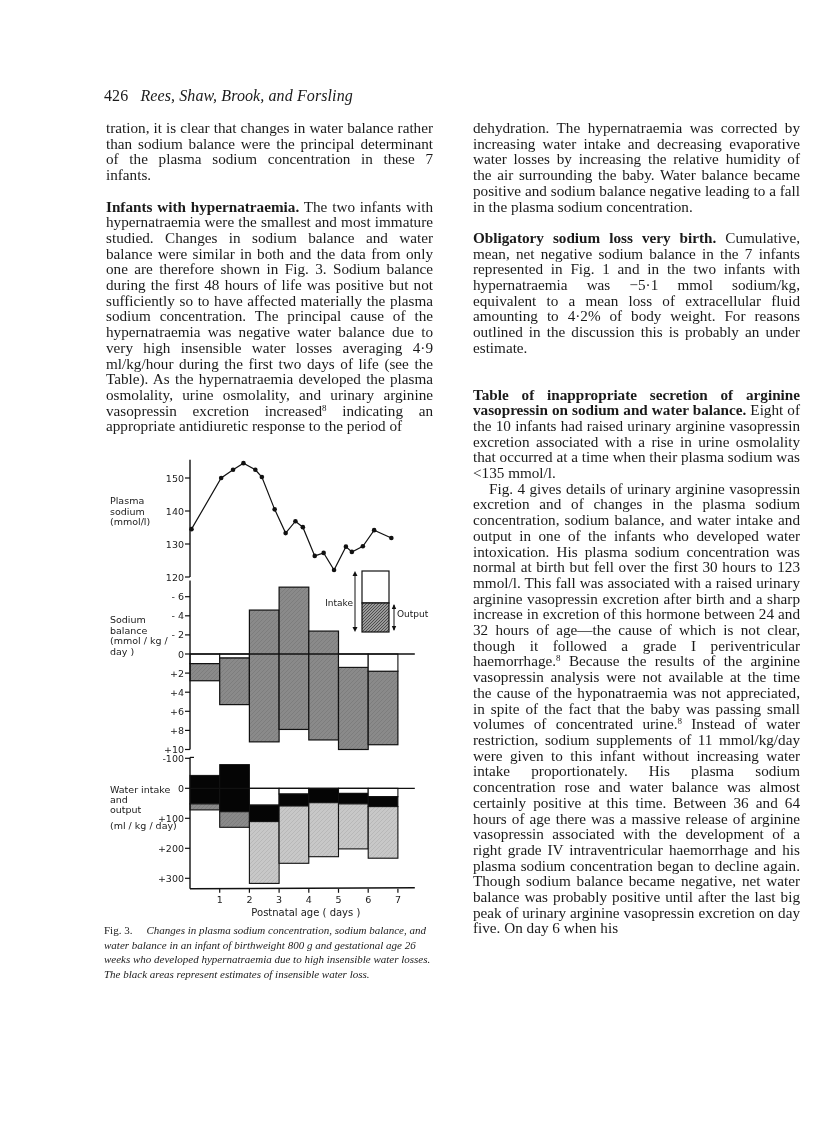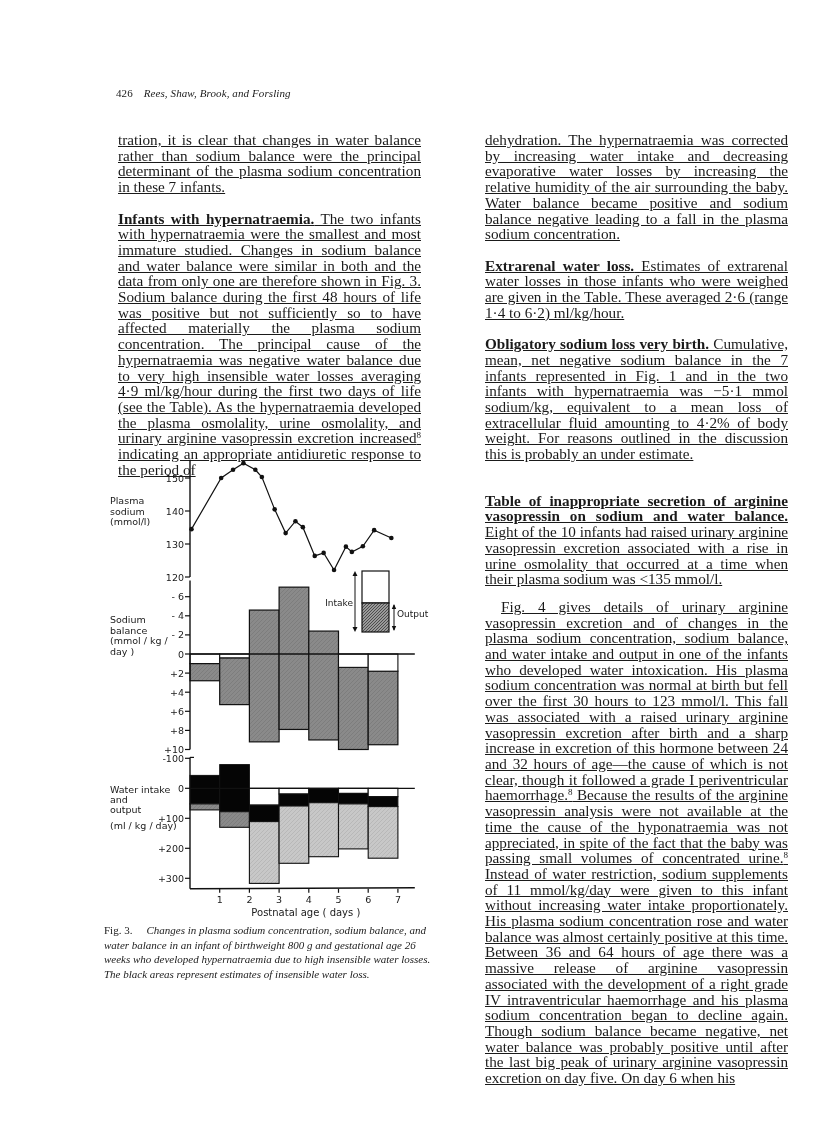--- a/index.html
+++ b/index.html
@@ -1,22 +1,22 @@
 <!DOCTYPE html>
 <html><head>
 <meta charset="utf-8">
 <style>
   html, body { margin: 0; padding: 0; background: #ffffff; }
   body { width: 816px; height: 1132px; position: relative; overflow: hidden;
          font-family: "Liberation Serif", "DejaVu Serif", serif; color: #1a1a1a; }
-  .running-head { position: absolute; left: 104px; top: 87px; font-size: 11px; letter-spacing: 0.1px; margin-left: 12px; }
+  .running-head { position: absolute; left: 104px; top: 87px; font-size: 16px; letter-spacing: 0.1px; }
   .running-head .pg { font-style: normal; margin-right: 8px; }
   .running-head .au { font-style: italic; }
   .col { position: absolute; font-size: 15.2px; line-height: 15.7px; text-align: justify; }
-  .col p { margin: 12px; text-decoration: underline; }
+  .col p { margin: 0; }
   .col p + p.gap { margin-top: 15.7px; }
   .col p.indent { text-indent: 16px; }
   .col b { font-weight: bold; }
   .left { left: 106px; top: 120px; width: 327px; }
   .right { left: 473px; top: 120px; width: 327px; }
   sup { font-size: 9px; line-height: 0; vertical-align: 5px; }
   .fig { position: absolute; left: 100px; top: 450px; width: 340px; height: 470px; }
   .fig svg { position: absolute; left: 0; top: 0; }
   .caption { position: absolute; left: 104px; top: 923px; width: 330px; font-size: 11px; line-height: 14.6px; }
   .caption .cap-label { font-style: normal; margin-right: 14px; }
@@ -31,21 +31,20 @@
   <span class="au">Rees, Shaw, Brook, and Forsling</span>
 </div>
 
 <div class="col left">
   <p>tration, it is clear that changes in water balance rather than sodium balance were the principal determinant of the plasma sodium concentration in these 7 infants.</p>
   <p class="gap"><b>Infants with hypernatraemia.</b><span> The two infants with hypernatraemia were the smallest and most immature studied. Changes in sodium balance and water balance were similar in both and the data from only one are therefore shown in Fig. 3. Sodium balance during the first 48 hours of life was positive but not sufficiently so to have affected materially the plasma sodium concentration. The principal cause of the hypernatraemia was negative water balance due to very high insensible water losses averaging 4·9 ml/kg/hour during the first two days of life (see the Table). As the hypernatraemia developed the plasma osmolality, urine osmolality, and urinary arginine vasopressin excretion increased</span><sup>8</sup><span> indicating an appropriate antidiuretic response to the period of</span></p>
 </div>
 
 <div class="col right">
   <p>dehydration. The hypernatraemia was corrected by increasing water intake and decreasing evaporative water losses by increasing the relative humidity of the air surrounding the baby. Water balance became positive and sodium balance negative leading to a fall in the plasma sodium concentration.</p>
-  <p class="gap"><b>Extrarenal water loss.</b><span> Estimates of extrarenal water losses in those infants who were weighed are given in the Table. These averaged 2·6 (range 1·4 to 6·2) ml/kg/hour.</span></p>
   <p class="gap"><b>Obligatory sodium loss very birth.</b><span> Cumulative, mean, net negative sodium balance in the 7 infants represented in Fig. 1 and in the two infants with hypernatraemia was −5·1 mmol sodium/kg, equivalent to a mean loss of extracellular fluid amounting to 4·2% of body weight. For reasons outlined in the discussion this is probably an under estimate.</span></p>
   <p class="gap" style="margin-top:31px"><b>Table of inappropriate secretion of arginine vasopressin on sodium and water balance.</b><span> Eight of the 10 infants had raised urinary arginine vasopressin excretion associated with a rise in urine osmolality that occurred at a time when their plasma sodium was &lt;135 mmol/l.</span></p>
   <p class="indent"><span>Fig. 4 gives details of urinary arginine vasopressin excretion and of changes in the plasma sodium concentration, sodium balance, and water intake and output in one of the infants who developed water intoxication. His plasma sodium concentration was normal at birth but fell over the first 30 hours to 123 mmol/l. This fall was associated with a raised urinary arginine vasopressin excretion after birth and a sharp increase in excretion of this hormone between 24 and 32 hours of age—the cause of which is not clear, though it followed a grade I periventricular haemorrhage.</span><sup>8</sup><span> Because the results of the arginine vasopressin analysis were not available at the time the cause of the hyponatraemia was not appreciated, in spite of the fact that the baby was passing small volumes of concentrated urine.</span><sup>8</sup><span> Instead of water restriction, sodium supplements of 11 mmol/kg/day were given to this infant without increasing water intake proportionately. His plasma sodium concentration rose and water balance was almost certainly positive at this time. Between 36 and 64 hours of age there was a massive release of arginine vasopressin associated with the development of a right grade IV intraventricular haemorrhage and his plasma sodium concentration began to decline again. Though sodium balance became negative, net water balance was probably positive until after the last big peak of urinary arginine vasopressin excretion on day five. On day 6 when his</span></p>
 </div>
 
 <div class="fig">
   <svg id="fig-svg" width="340" height="470" viewBox="0 0 340 470">
     <defs>
       <pattern id="grey-tex" width="4" height="4" patternUnits="userSpaceOnUse">
         <rect width="4" height="4" fill="#8a8a8a"></rect>

